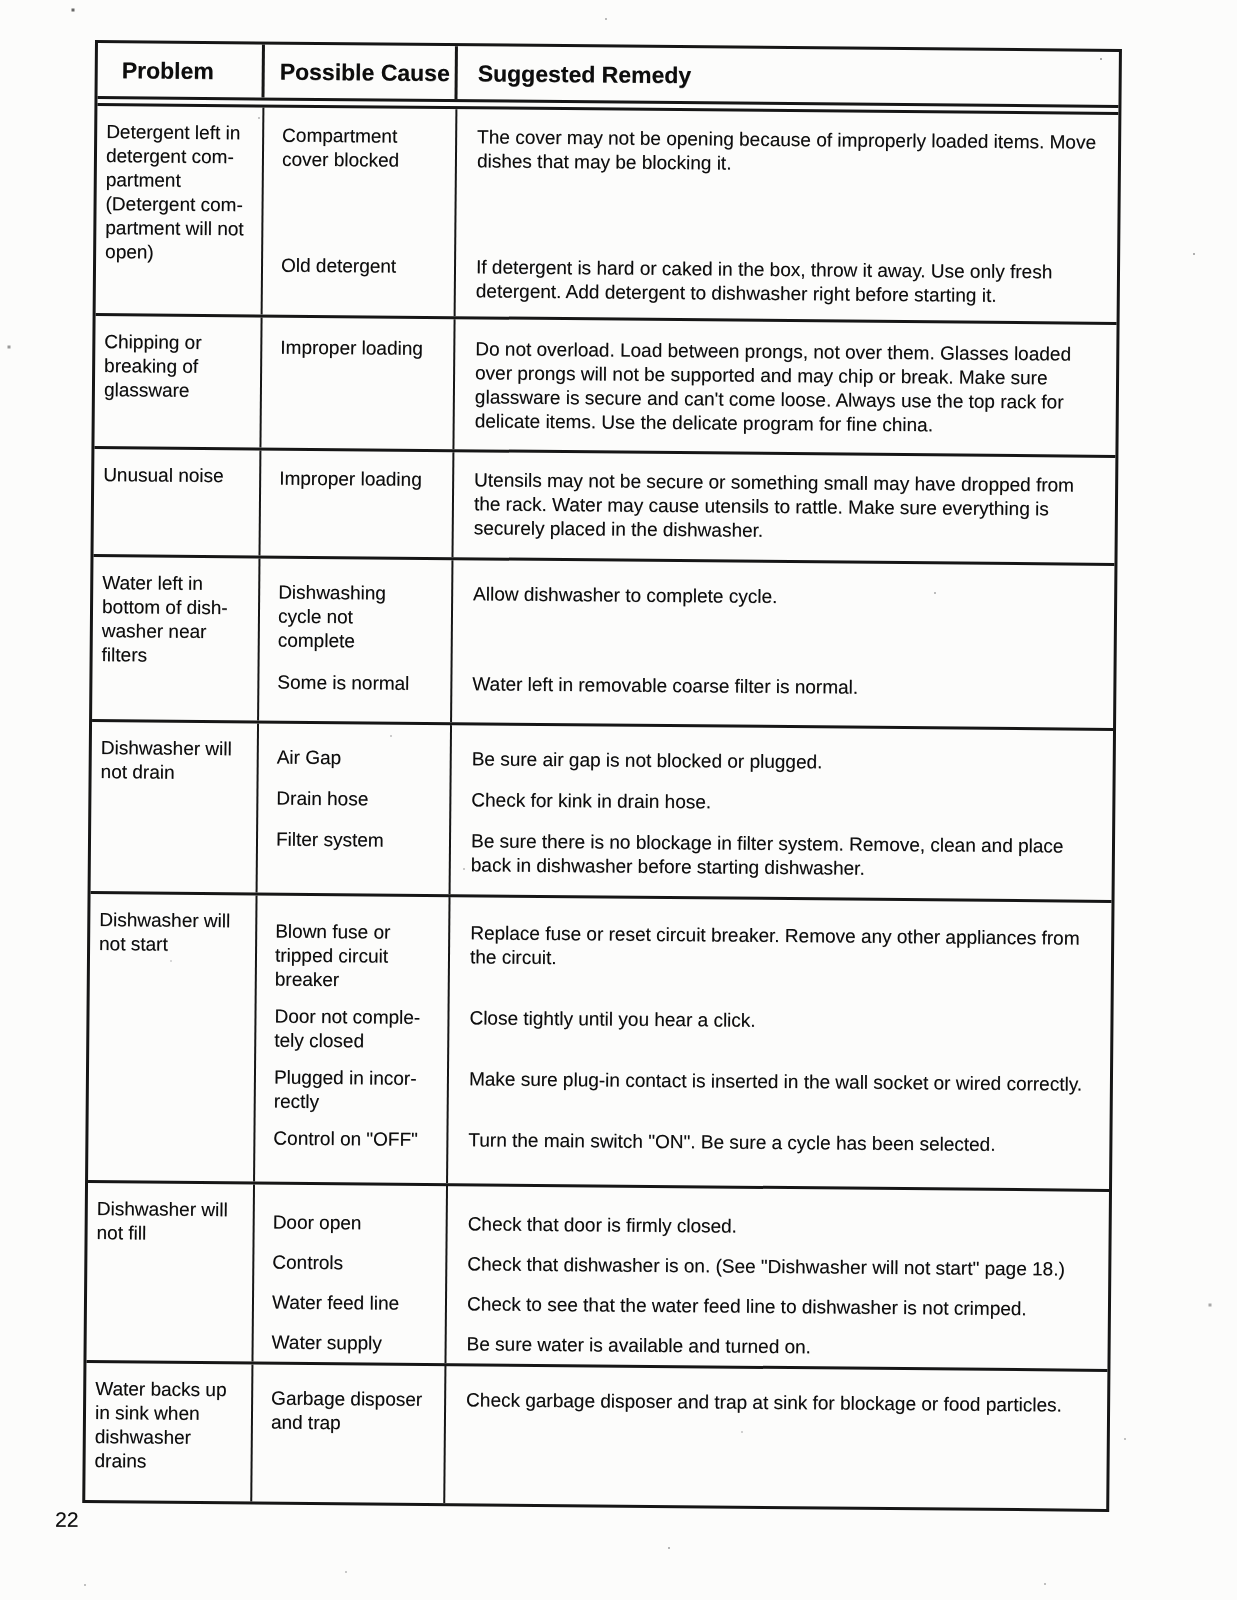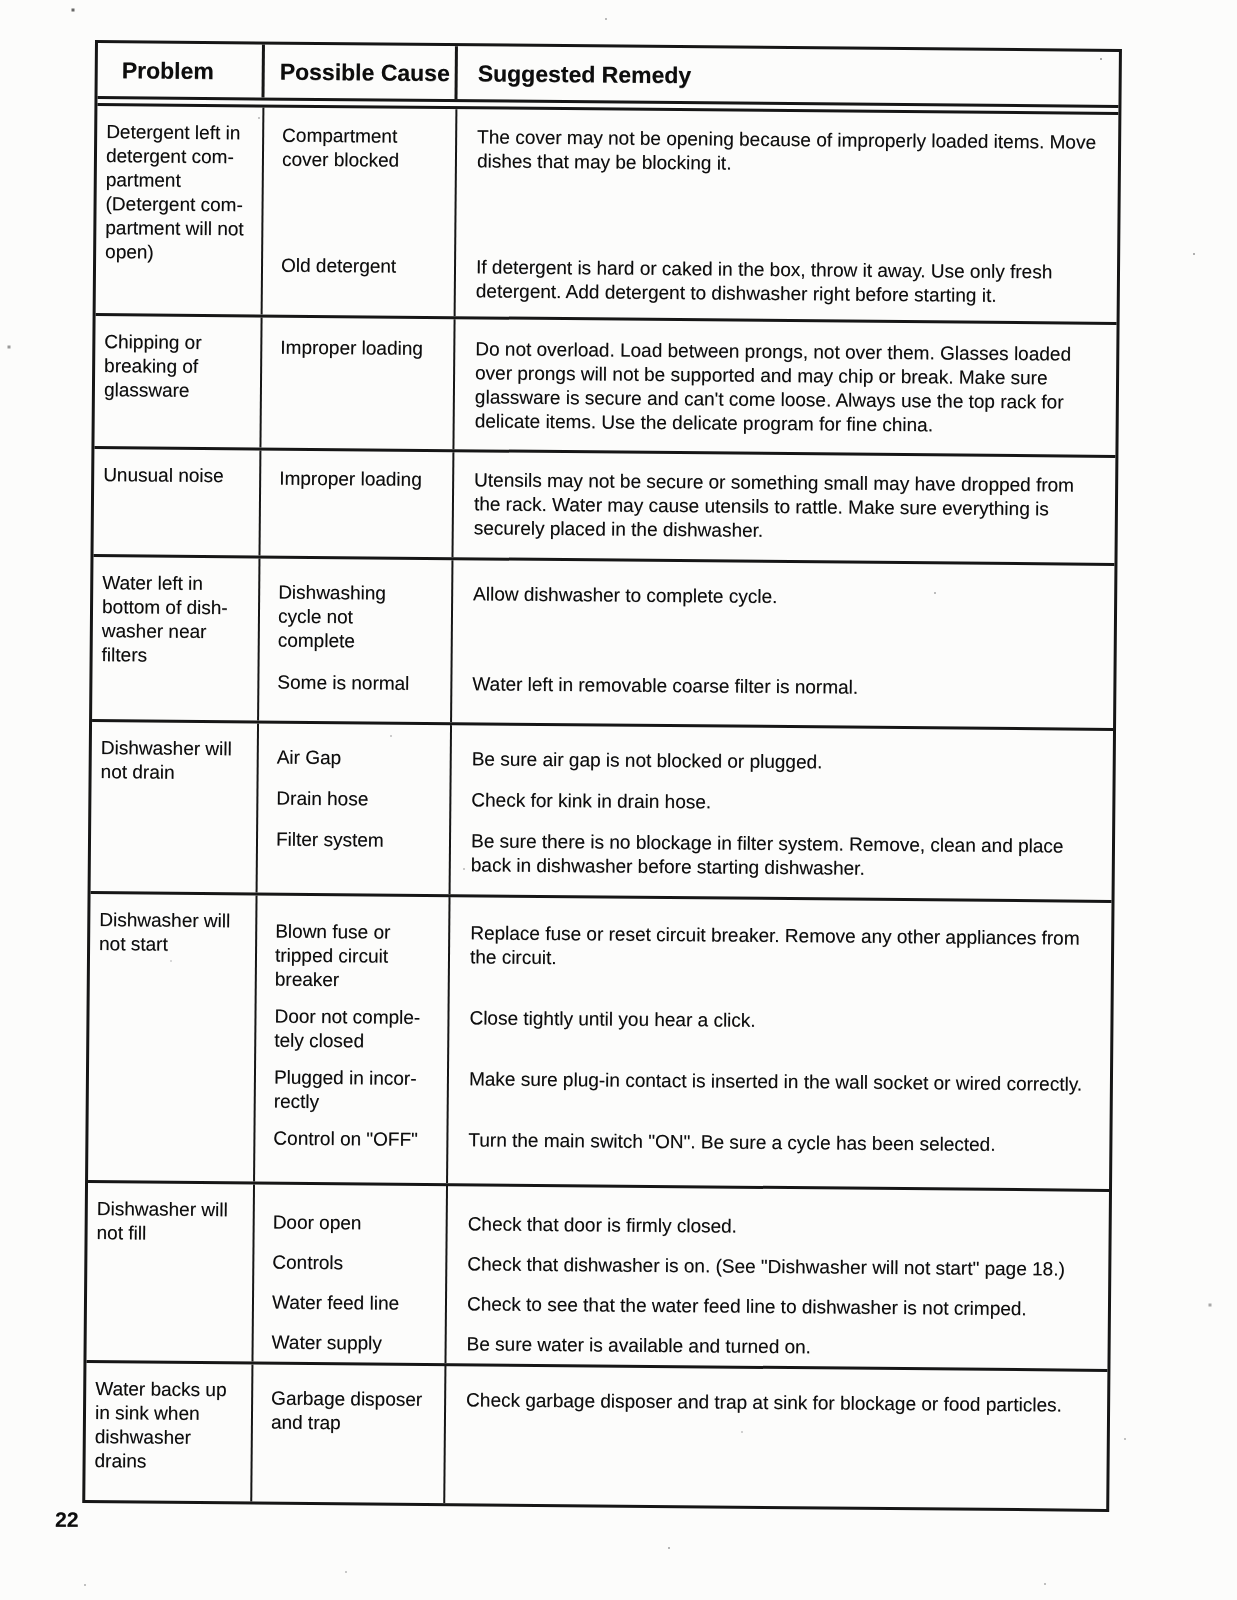--- a/index.html
+++ b/index.html
@@ -104,21 +104,21 @@
   .row-4 { min-height: 165px; } .row-4 .items { --pt: 22px; --gap: 18px; }
   .row-5 { min-height: 172px; } .row-5 .items { --pt: 22px; --gap: 17px; }
   .row-6 { min-height: 289px; } .row-6 .items { --pt: 24px; --gap: 13px; }
   .row-7 { min-height: 180px; } .row-7 .items { --pt: 26px; --gap: 16px; }
   .row-8 { min-height: 140px; } .row-8 .items { --pt: 22px; }
 
   .page-num {
     position: absolute;
     left: 68px; top: 1508px;
     font-size: 21px;
-    font-weight: 700;
+    font-weight: 400;
     text-shadow: 0.3px 0.3px 0 rgba(0,0,0,0.45);
   }
 
   
   .scan-noise {
     position: absolute;
     left: 0; top: 0;
     width: 2px; height: 2px;
     background: transparent;
     box-shadow:

